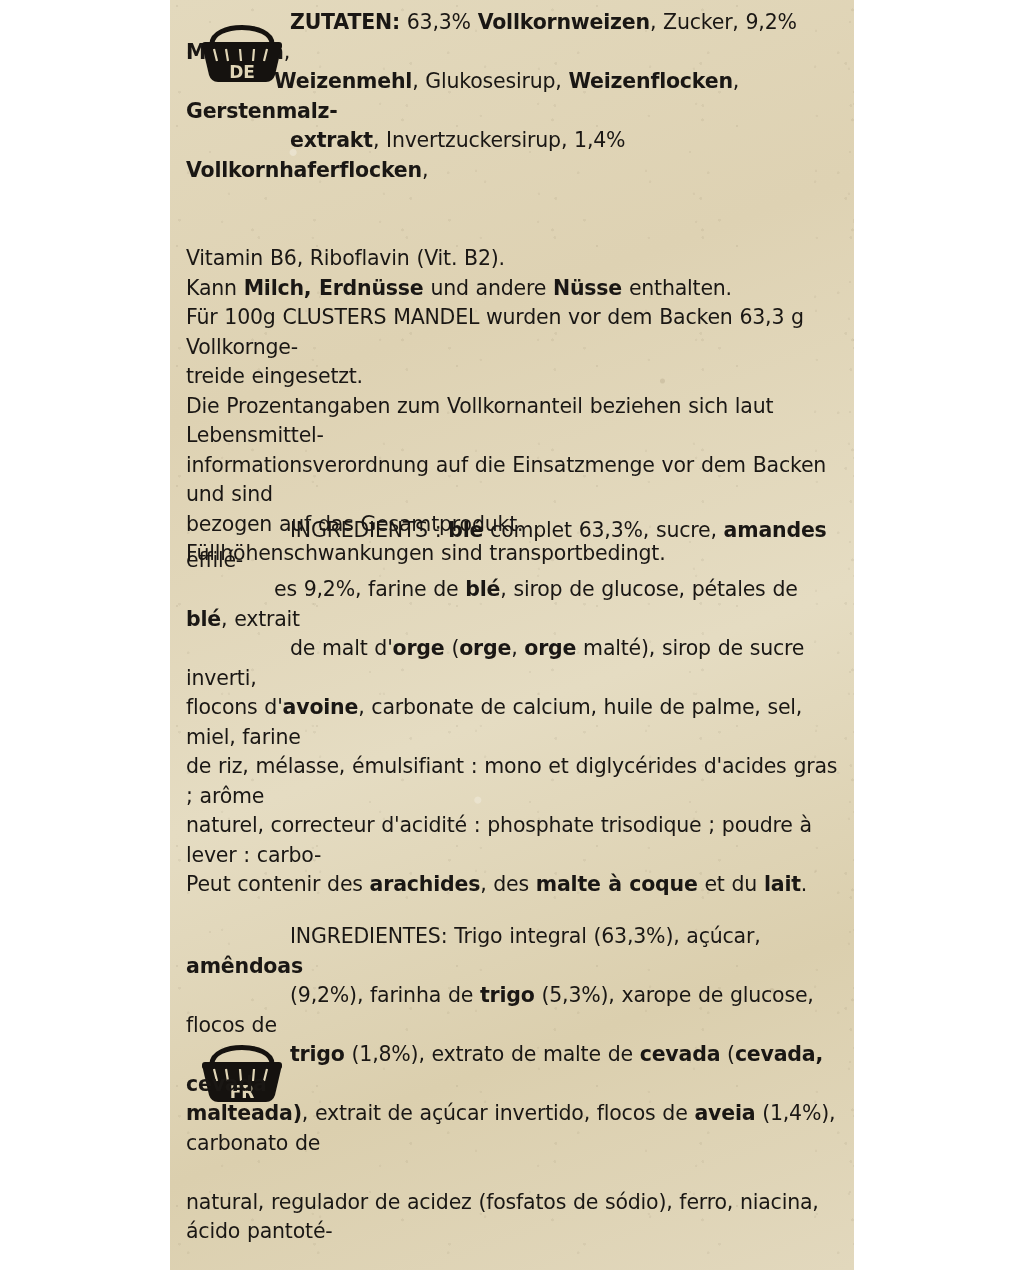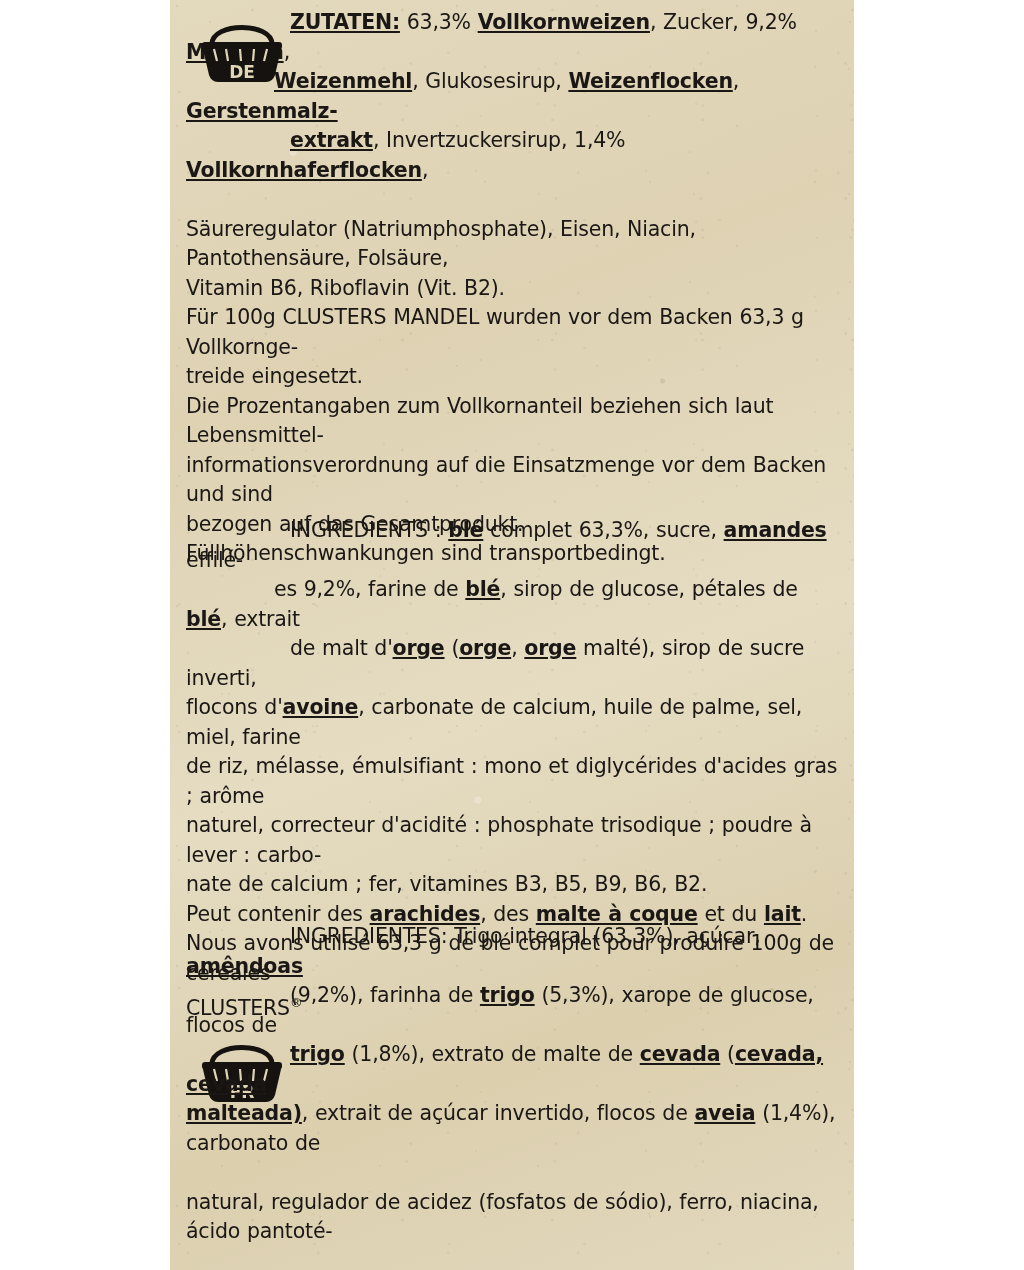--- a/index.html
+++ b/index.html
@@ -82,21 +82,21 @@
 
   .txt {
     color: #1a1714;
     font-family: "DejaVu Sans", sans-serif;
     font-size: 20.5px;
     line-height: 29.5px;
     letter-spacing: -0.2px;
     text-align: left;
     word-spacing: 0.5px;
   }
-  .txt b { font-weight: 700; text-decoration: underline; }
+  .txt b { font-weight: 700; }
   .indent-de { text-indent: 104px; }
   .para { margin: 0; }
   .para + .para { margin-top: 0px; }
   .sup { font-size: 0.62em; vertical-align: super; }
 </style>
 </head>
 <body>
 
 <div id="page">
   <div id="label">
@@ -108,23 +108,24 @@
         <rect x="8" y="28" width="80" height="7" rx="3" fill="#15120f"></rect>
         <path d="M20 35 l3 12 M32 35 l2 12 M46 35 l1 12 M60 35 l-1 12 M73 35 l-3 12" stroke="#e0d5b6" stroke-width="2.2" fill="none"></path>
         <text x="48" y="64" font-family="DejaVu Sans, sans-serif" font-size="17" font-weight="700" fill="#e0d5b6" text-anchor="middle">DE</text>
       </svg>
 
       <div class="txt">
         <p class="para indent-de"><b>ZUTATEN:</b><span> 63,3% </span><b>Vollkornweizen</b><span>, Zucker, 9,2% </span><b>Mandeln</b><span>,</span><br>
         <span style="display:inline-block;width:88px"></span><b>Weizenmehl</b><span>, Glukosesirup, </span><b>Weizenflocken</b><span>, </span><b>Gerstenmalz-</b><br>
         <span style="display:inline-block;width:104px"></span><b>extrakt</b><span>, Invertzuckersirup,   1,4% </span><b>Vollkornhaferflocken</b><span>,</span><br>
         <br>
-        <span>Säureregulator (Natriumphosphate), Eisen, Niacin, Pantothensäure, Folsäure,</span><br>
+        <br>
         <span>Vitamin B6, Riboflavin (Vit. B2).</span></p>
 
+        <p class="para"><span>Kann </span><b>Milch, Erdnüsse</b><span> und andere </span><b>Nüsse</b><span> enthalten.</span></p>
 
         <p class="para"><span>Für 100g CLUSTERS MANDEL wurden vor dem Backen 63,3 g Vollkornge-</span><br><span>treide eingesetzt.</span></p>
 
         <p class="para"><span>Die Prozentangaben zum Vollkornanteil beziehen sich laut Lebensmittel-</span><br><span>informationsverordnung auf die Einsatzmenge vor dem Backen und sind</span><br><span>bezogen auf das Gesamtprodukt.</span></p>
 
         <p class="para">Füllhöhenschwankungen sind transportbedingt.</p>
       </div>
     </div>
 
     <div class="lang-block fr" id="block-fr">
@@ -136,25 +137,24 @@
         <text x="48" y="64" font-family="DejaVu Sans, sans-serif" font-size="17" font-weight="700" fill="#e0d5b6" text-anchor="middle">FR</text>
       </svg>
 
       <div class="txt">
         <p class="para"><span style="display:inline-block;width:104px"></span><span>INGREDIENTS : </span><b>blé</b><span> complet 63,3%, sucre, </span><b>amandes</b><span> effilé-</span><br>
         <span style="display:inline-block;width:88px"></span><span>es 9,2%, farine de </span><b>blé</b><span>, sirop de glucose, pétales de </span><b>blé</b><span>, extrait</span><br>
         <span style="display:inline-block;width:104px"></span><span>de malt d'</span><b>orge</b><span> (</span><b>orge</b><span>, </span><b>orge</b><span> malté), sirop de sucre inverti,</span><br>
         <span>flocons d'</span><b>avoine</b><span>, carbonate de calcium, huile de palme, sel, miel, farine</span><br>
         <span>de riz, mélasse, émulsifiant : mono et diglycérides d'acides gras ; arôme</span><br>
         <span>naturel, correcteur d'acidité : phosphate trisodique ; poudre à lever : carbo-</span><br>
-        <span>nate de calcium ; fer, vitamines B3, B5, B9, B6, B2.</span></p>
+        </p>
 
         <p class="para"><span>Peut contenir des </span><b>arachides</b><span>, des </span><b>malte à coque</b><span> et du </span><b>lait</b><span>.</span></p>
 
-        <p class="para"><span>Nous avons utilisé 63,3 g de blé complet pour produire 100g de céréales</span><br><span>CLUSTERS</span><span class="sup">®</span></p>
       </div>
     </div>
 
     <div class="lang-block pt" id="block-pt">
 
       <div class="txt">
         <p class="para"><span style="display:inline-block;width:104px"></span><span>INGREDIENTES:</span><span> Trigo integral (63,3%), açúcar, </span><b>amêndoas</b><br>
         <span style="display:inline-block;width:104px"></span><span>(9,2%), farinha de </span><b>trigo</b><span> (5,3%), xarope de glucose, flocos de</span><br>
         <span style="display:inline-block;width:104px"></span><b>trigo</b><span> (1,8%), extrato de malte de </span><b>cevada</b><span> (</span><b>cevada, cevada</b><br>
         <b>malteada)</b><span>, extrait de açúcar invertido, flocos de </span><b>aveia</b><span> (1,4%), carbonato de</span><br>

